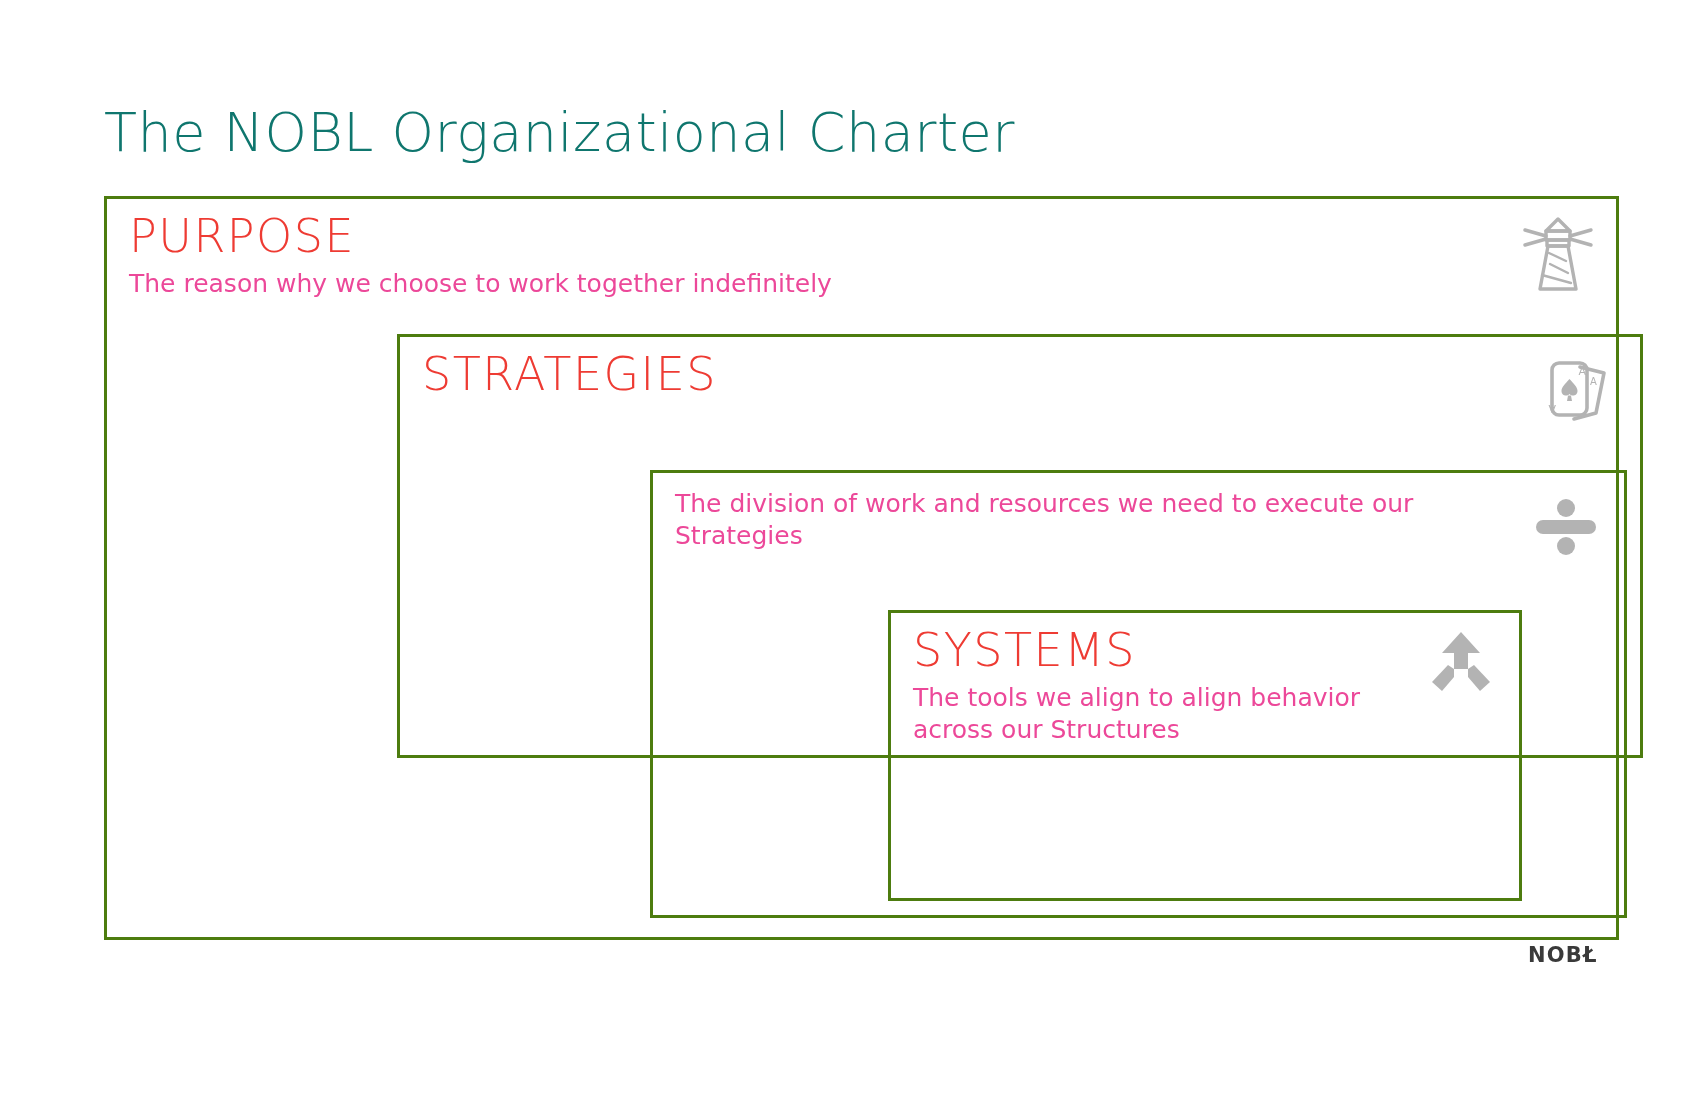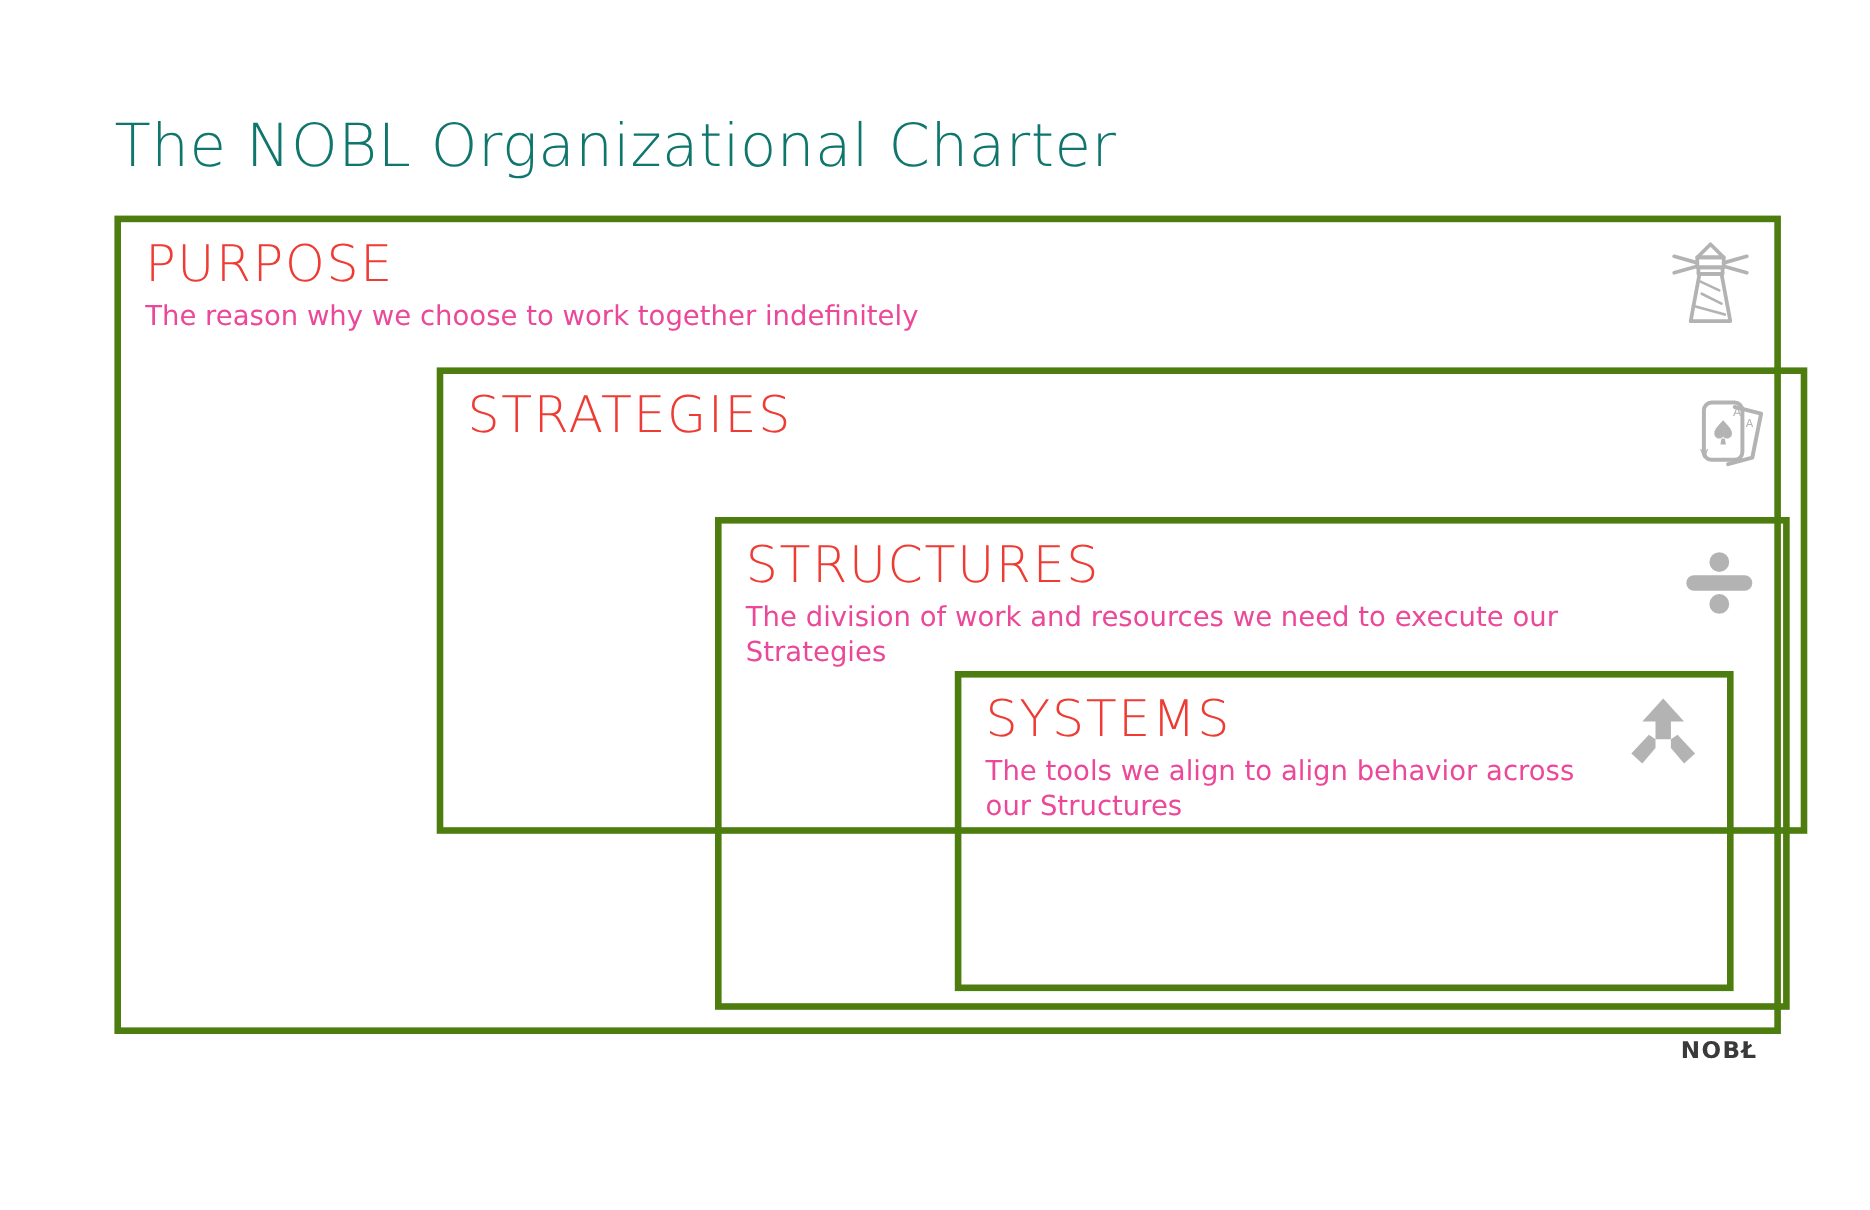--- a/index.html
+++ b/index.html
@@ -26,27 +26,27 @@
     font-size: 54px;
     font-weight: 300;
     letter-spacing: 0.5px;
     color: #0f766e;
     white-space: nowrap;
   }
 
   
   .charter-box {
     position: absolute;
-    border: 6px solid #4d7c0f;
+    border: 3px solid #4d7c0f;
     background: transparent;
   }
   #box-purpose    { left: 104px;  top: 196px; width: 1515px; height: 744px; }
   #box-strategies { left: 397px;  top: 334px; width: 1246px; height: 424px; }
   #box-structures { left: 650px;  top: 470px; width: 977px;  height: 448px; }
-  #box-systems    { left: 868px;  top: 610px; width: 708px;  height: 291px; }
+  #box-systems    { left: 888px;  top: 610px; width: 634px;  height: 291px; }
 
   
   .box-text {
     position: absolute;
     left: 22px;
     top: 10px;
     width: calc(100% - 150px);
   }
   .box-heading {
     font-family: "DejaVu Sans", sans-serif;
@@ -132,21 +132,20 @@
         <path d="M24 44.6 L23 50 L28 50 L27 44.6 Z" fill="currentColor" stroke="none"></path>
         <text x="34.5" y="24" font-family="DejaVu Sans, sans-serif" font-size="11" fill="currentColor" stroke="none">A</text>
         <text x="17" y="61" font-family="DejaVu Sans, sans-serif" font-size="11" fill="currentColor" stroke="none" transform="rotate(180 14.5 57.5)">A</text>
         <text x="46" y="34" font-family="DejaVu Sans, sans-serif" font-size="10" fill="currentColor" stroke="none">A</text>
       </svg>
     </div>
   </div>
 
   <div class="charter-box" id="box-structures">
     <div class="box-text">
-      <div class="box-heading">STRUCTURES</div>
       <div class="box-desc">The division of work and resources we need to execute our Strategies</div>
     </div>
     <div class="box-icon">
       <svg viewBox="0 0 76 80" fill="currentColor" stroke="none">
         <circle cx="38" cy="21" r="9"></circle>
         <rect x="8" y="33" width="60" height="14" rx="7"></rect>
         <circle cx="38" cy="59" r="9"></circle>
       </svg>
     </div>
   </div>

